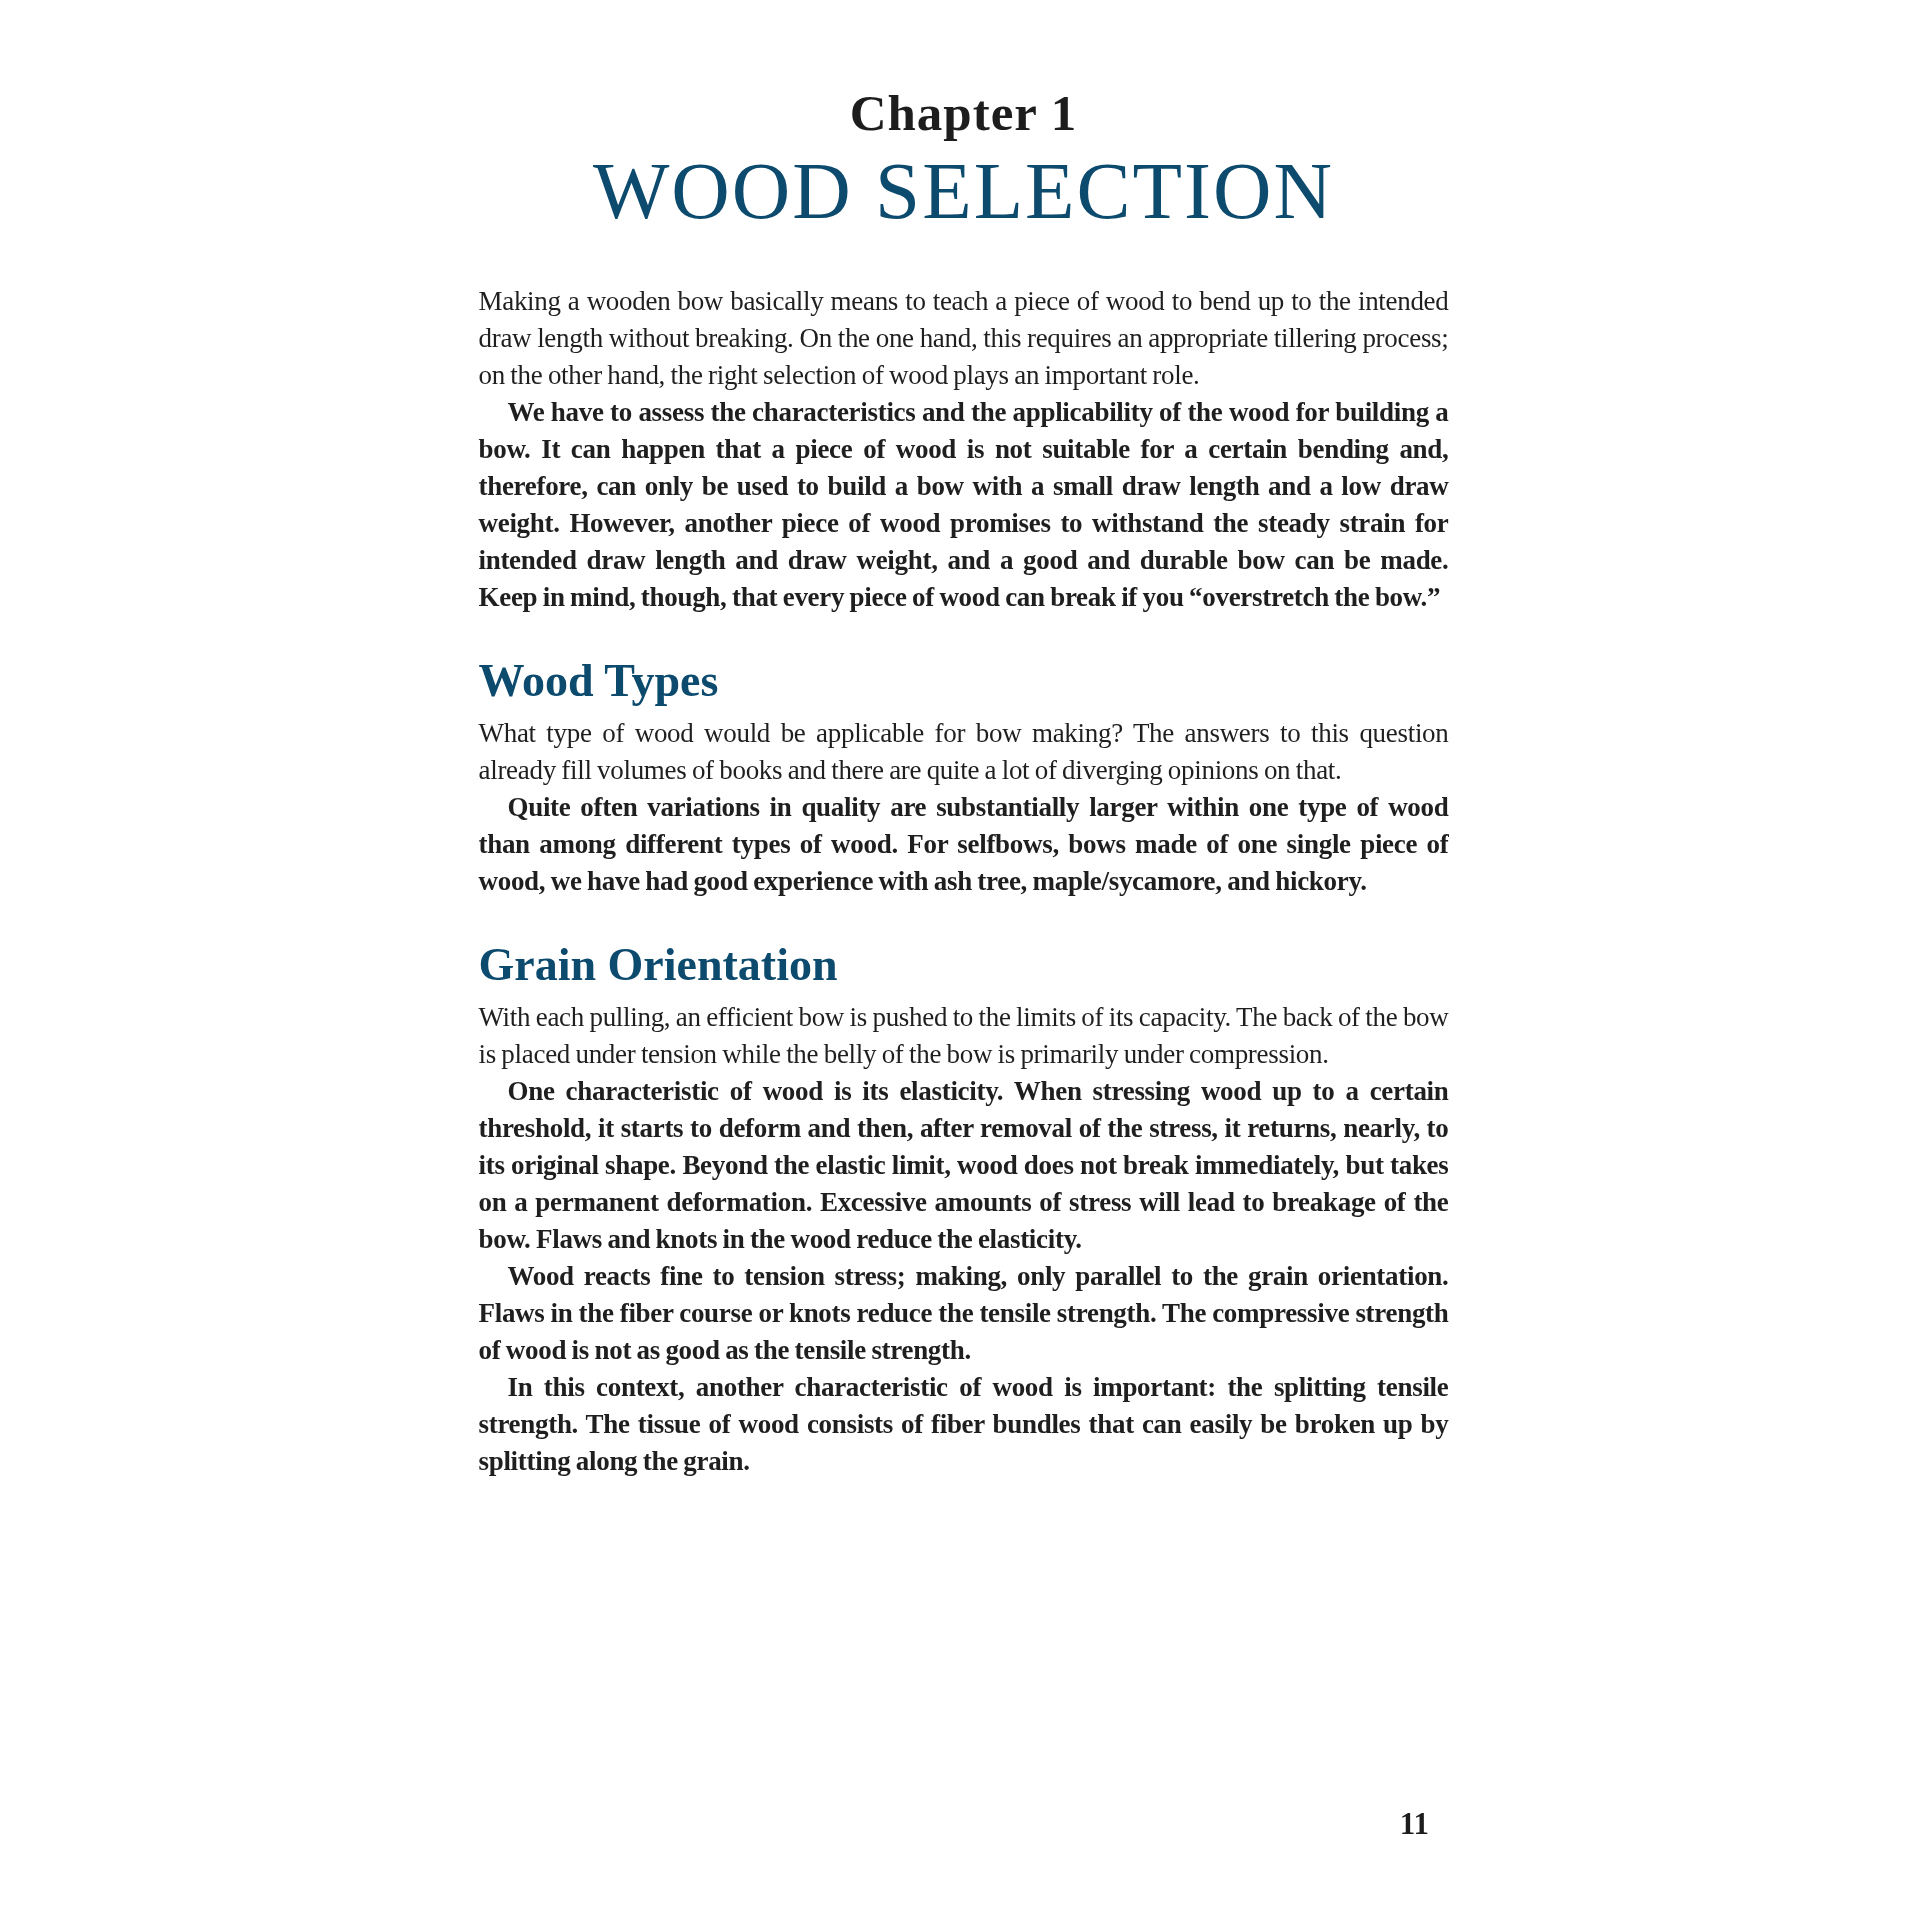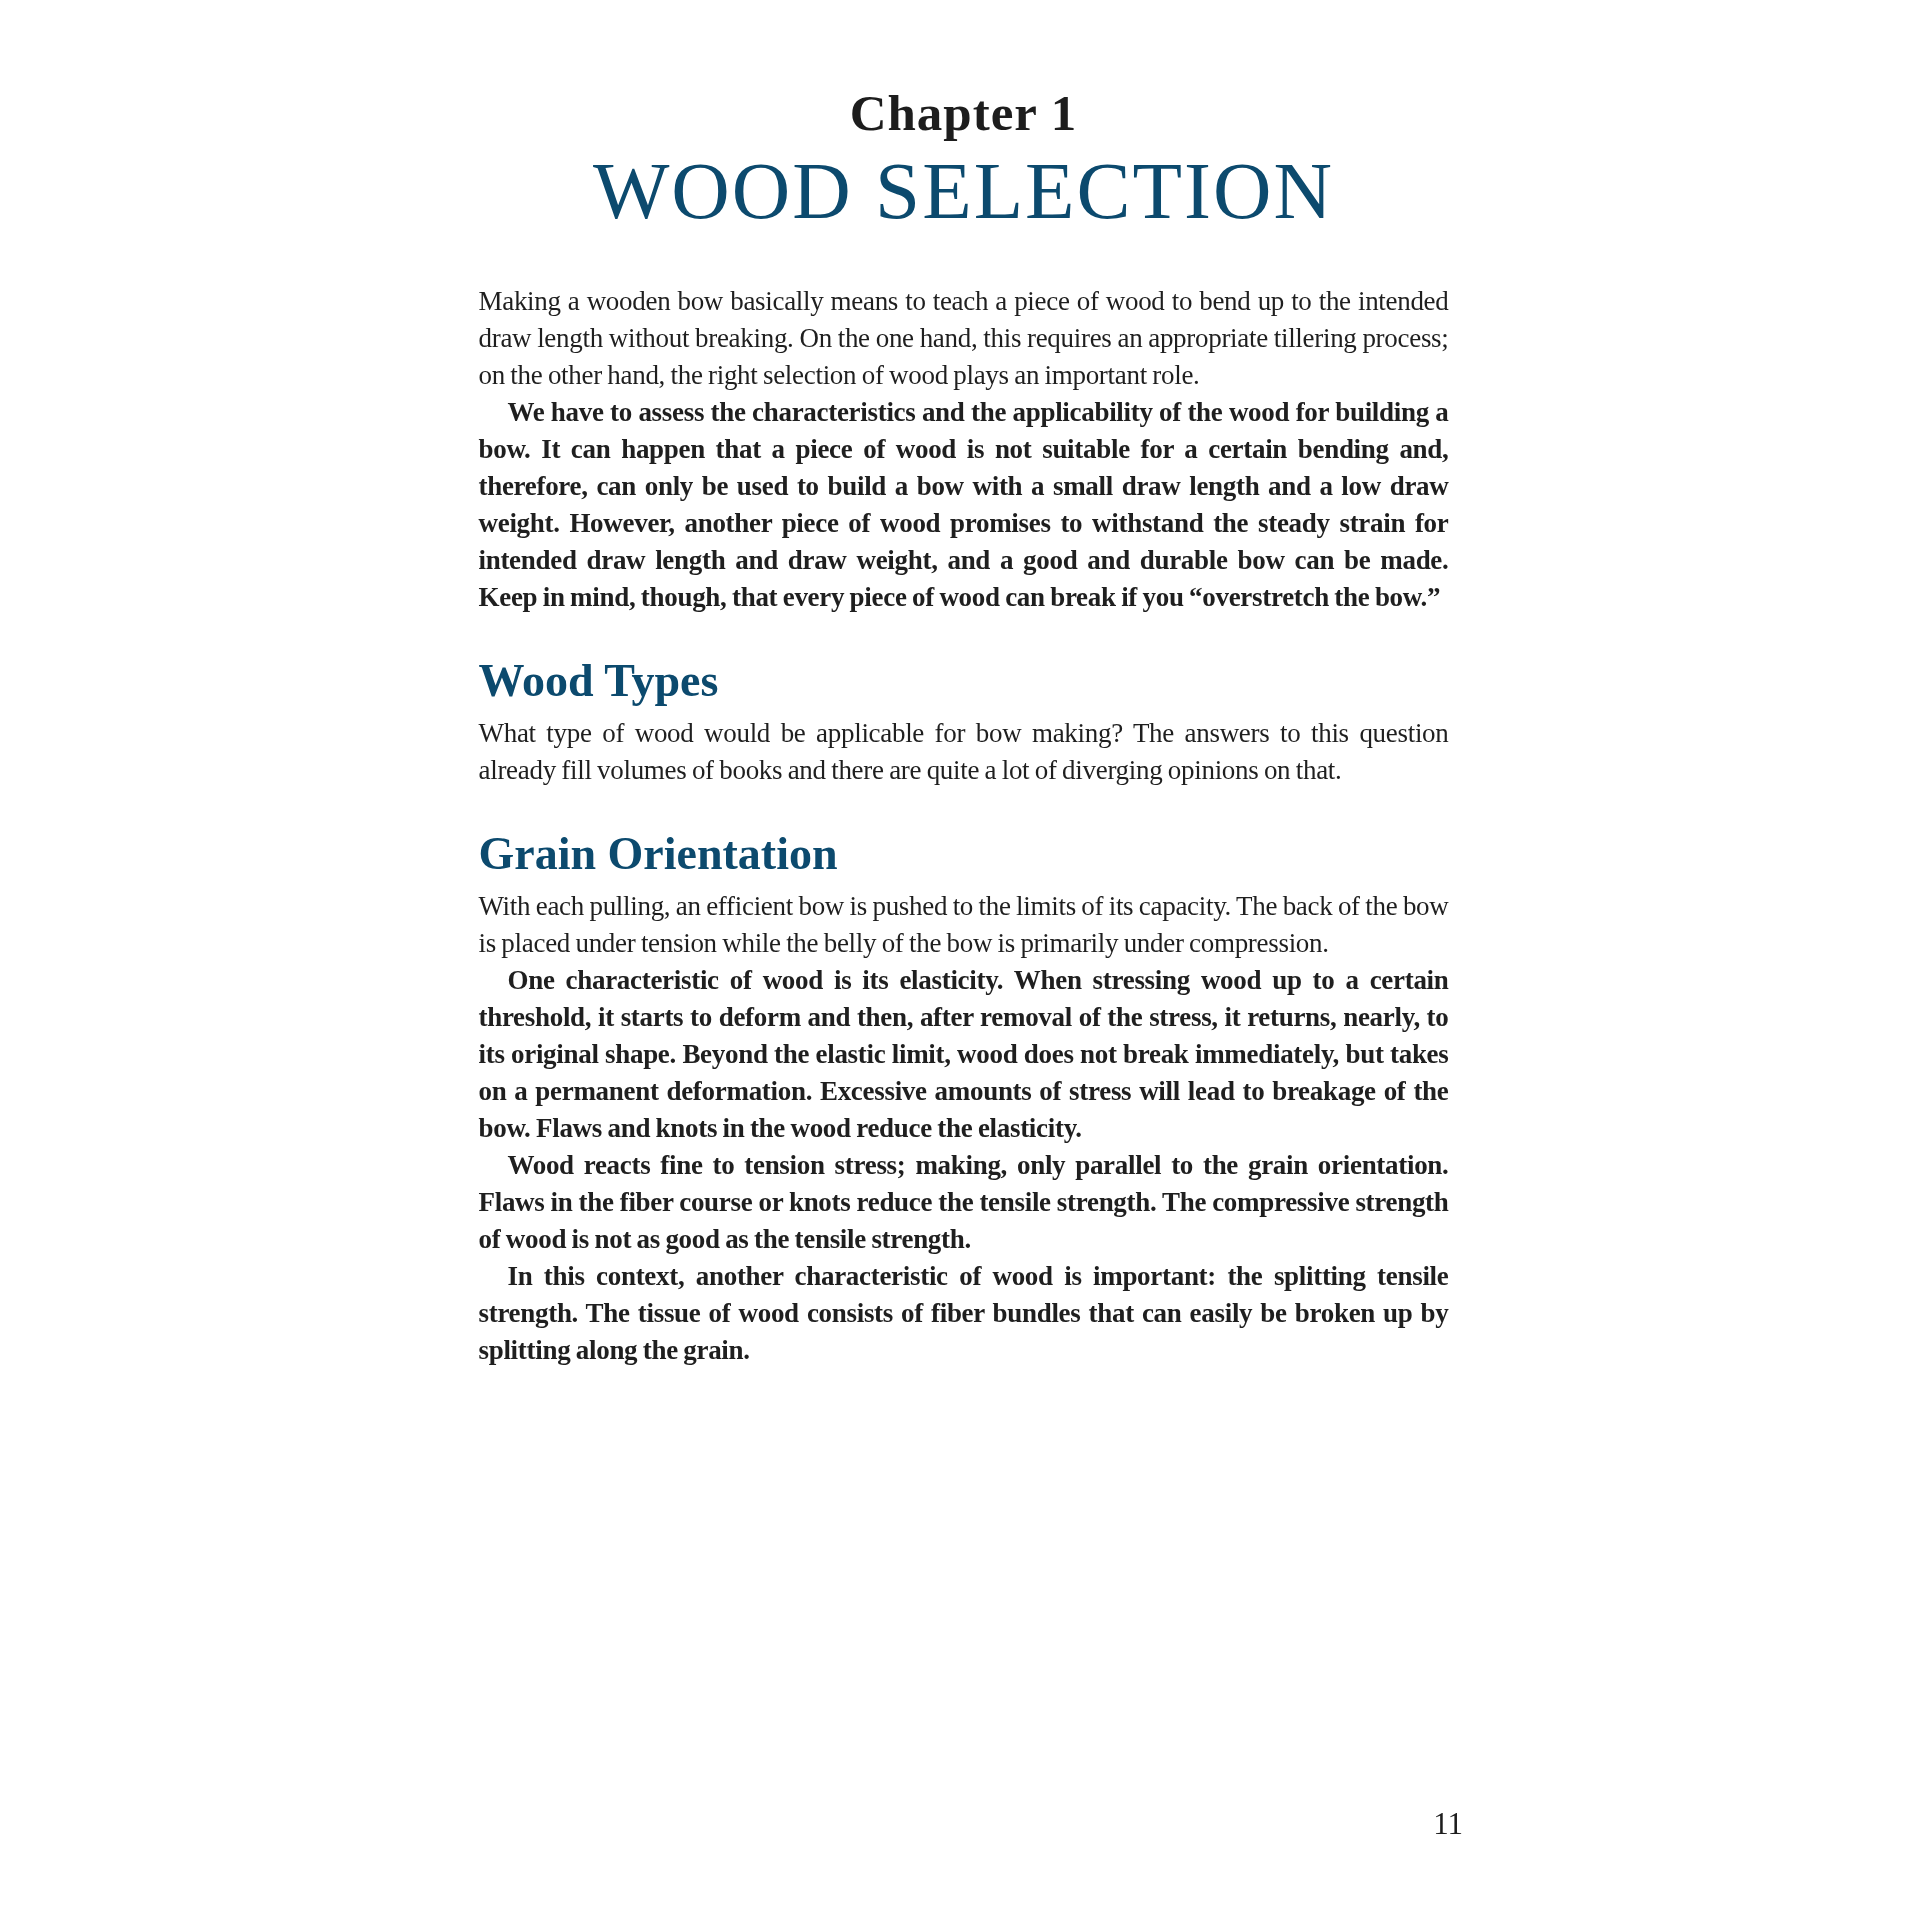--- a/index.html
+++ b/index.html
@@ -57,23 +57,23 @@
   }
   .section-heading {
     font-size: 46px;
     font-weight: bold;
     line-height: 54px;
     margin: 0 0 7px 0;
   }
   .page-number {
     position: absolute;
     top: 1806px;
-    right: 464px;
+    right: 498px;
     font-size: 31px;
-    font-weight: normal;
+    font-weight: bold;
     color: #1d1d1d;
   }
   .accent {
     color: #0c4a6e;
   }
 </style>
 </head>
 <body>
 
 <div class="page">
@@ -84,20 +84,21 @@
     <div class="chapter-title accent">WOOD SELECTION</div>
 
     <div class="intro body-text">
       <p>Making a wooden bow basically means to teach a piece of wood to bend up to the intended draw length without breaking. On the one hand, this requires an appropriate tillering process; on the other hand, the right selection of wood plays an important role.</p>
       <p class="indent">We have to assess the characteristics and the applicability of the wood for building a bow. It can happen that a piece of wood is not suitable for a certain bending and, therefore, can only be used to build a bow with a small draw length and a low draw weight. However, another piece of wood promises to withstand the steady strain for intended draw length and draw weight, and a good and durable bow can be made. Keep in mind, though, that every piece of wood can break if you “overstretch the bow.”</p>
     </div>
 
     <div class="section body-text">
       <h2 class="section-heading accent">Wood Types</h2>
       <p>What type of wood would be applicable for bow making? The answers to this question already fill volumes of books and there are quite a lot of diverging opinions on that.</p>
+      <p class="indent">Quite often variations in quality are substantially larger within one type of wood than among different types of wood. For selfbows, bows made of one single piece of wood, we have had good experience with ash tree, maple/sycamore, and hickory.</p>
     </div>
 
     <div class="section body-text">
       <h2 class="section-heading accent">Grain Orientation</h2>
       <p>With each pulling, an efficient bow is pushed to the limits of its capacity. The back of the bow is placed under tension while the belly of the bow is primarily under compression.</p>
       <p class="indent">One characteristic of wood is its elasticity. When stressing wood up to a certain threshold, it starts to deform and then, after removal of the stress, it returns, nearly, to its original shape. Beyond the elastic limit, wood does not break immediately, but takes on a permanent deformation. Excessive amounts of stress will lead to breakage of the bow. Flaws and knots in the wood reduce the elasticity.</p>
       <p class="indent">Wood reacts fine to tension stress; making, only parallel to the grain orientation. Flaws in the fiber course or knots reduce the tensile strength. The compressive strength of wood is not as good as the tensile strength.</p>
       <p class="indent">In this context, another characteristic of wood is important: the splitting tensile strength. The tissue of wood consists of fiber bundles that can easily be broken up by splitting along the grain.</p>
     </div>
 

